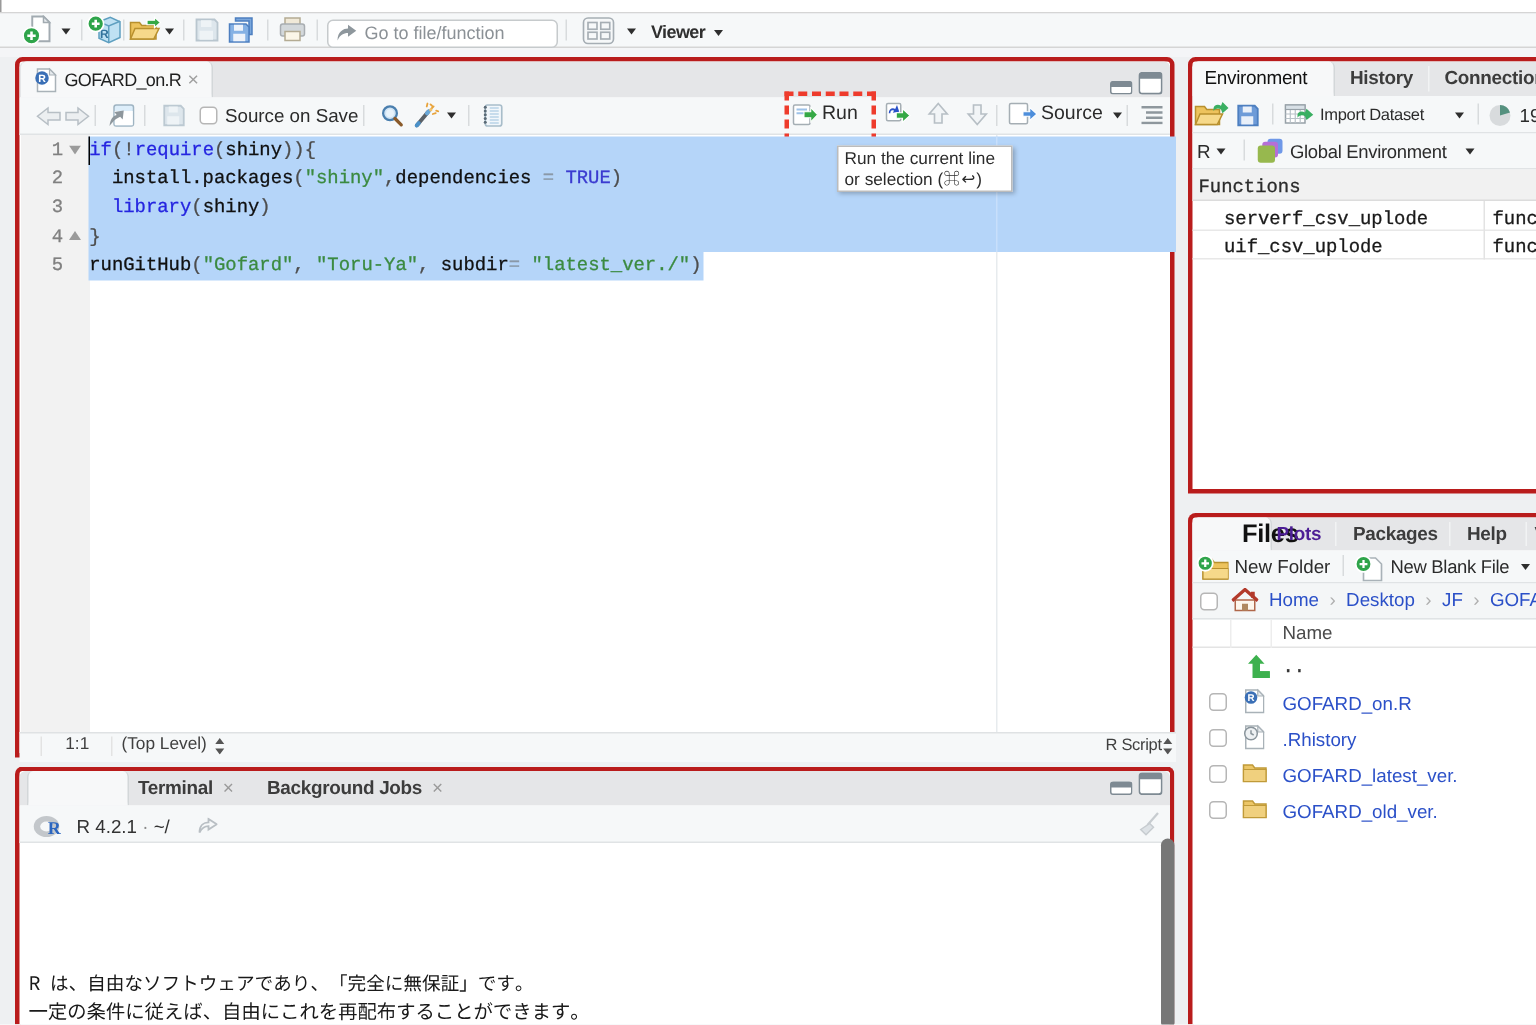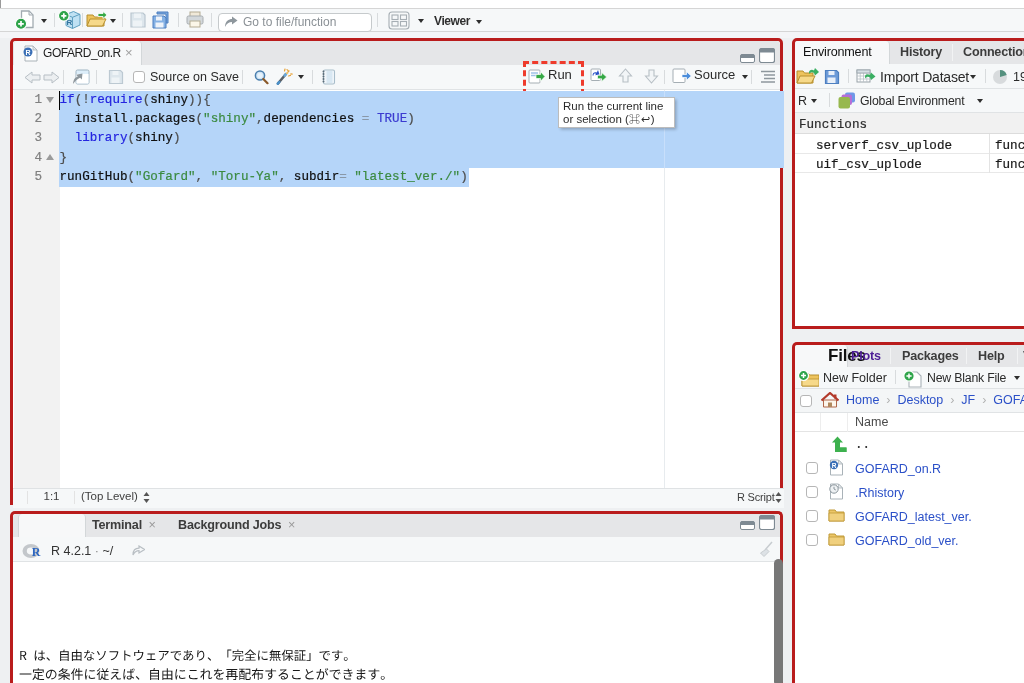--- a/index.html
+++ b/index.html
@@ -311,21 +311,21 @@
     <rect x="4.5" y="2" width="6" height="4" fill="#e9f0f9"></rect>
     <rect x="3.5" y="8.5" width="8" height="5.5" fill="#e9f0f9"></rect>
   </svg>
   <div class="sep" style="left:53px;top:28px;height:14px;"></div>
   <svg class="abs" style="left:61px;top:28px;" width="20" height="16" viewBox="0 0 20 16">
     <rect x="1" y="1" width="13" height="12" fill="#fff" stroke="#97a1a8" stroke-width="1"></rect>
     <path d="M1 4 h13 M1 7 h13 M1 10 h13 M4.2 1 v12 M7.5 1 v12 M10.8 1 v12" stroke="#b9c2c8" stroke-width="0.8"></path>
     <rect x="1" y="1" width="13" height="3" fill="#d8e0e6" stroke="#97a1a8" stroke-width="0.8"></rect>
     <path d="M9 7.5 C9 5.5 12 4.5 14 6 L15 3.5 19.5 7.5 15 11 14 8.5 C12.5 7.5 10.5 7.5 9 9.5 Z" fill="#3aaf62"></path>
   </svg>
-  <div class="abs" style="left:85px;top:28px;height:16px;line-height:16px;font-size:14px;letter-spacing:-0.2px;color:#2b2b2b;">Import Dataset</div>
+  <div class="abs" style="left:85px;top:28px;height:16px;line-height:16px;font-size:11px;letter-spacing:-0.2px;color:#2b2b2b;">Import Dataset</div>
   <span class="caret abs" style="left:175px;top:34px;"></span>
   <div class="sep" style="left:190px;top:28px;height:14px;"></div>
   <svg class="abs" style="left:197px;top:28px;" width="16" height="16" viewBox="0 0 16 16">
     <circle cx="8" cy="8" r="7" fill="#d8dbdd"></circle>
     <path d="M8 8 L8 1 A7 7 0 0 1 14.7 6 Z" fill="#55917f"></path>
   </svg>
   <div class="abs" style="left:218px;top:28px;height:16px;line-height:16px;font-size:12.5px;color:#2b2b2b;white-space:nowrap;">198 MiB</div>
 
   <div class="abs" style="left:3px;top:52px;height:16px;line-height:16px;font-size:12.5px;color:#2b2b2b;">R</div>
   <span class="caret abs" style="left:16px;top:58px;"></span>

